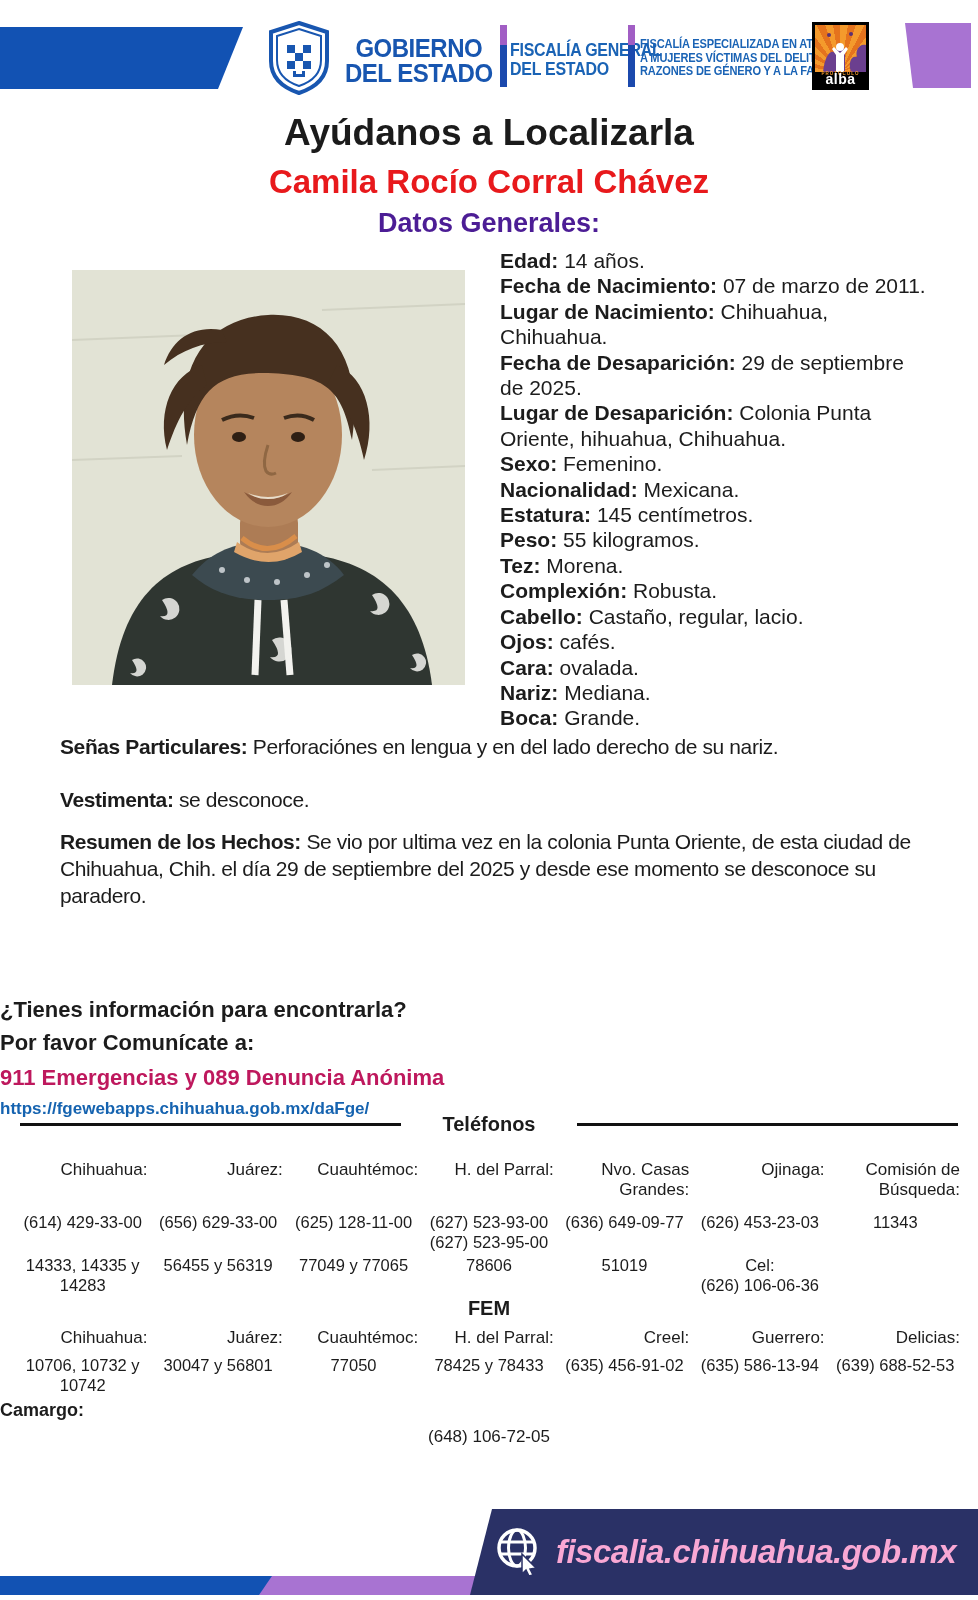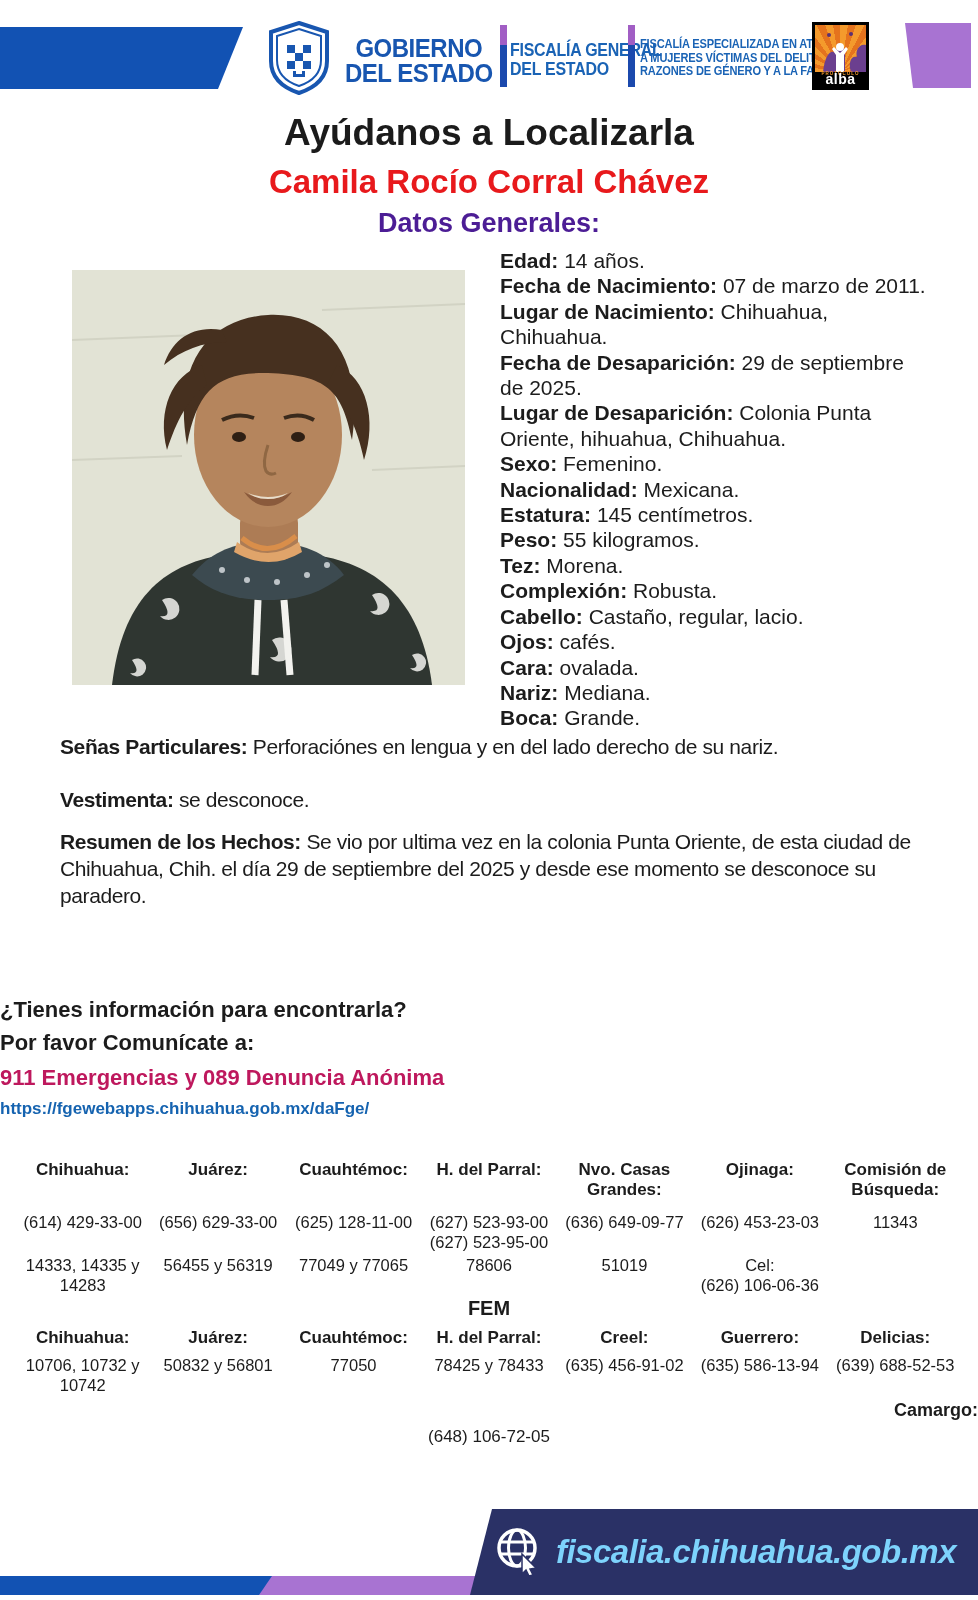--- a/index.html
+++ b/index.html
@@ -59,40 +59,40 @@
   .contact .emerg{font-size:22px;font-weight:bold;color:#be185d;margin-top:9px;}
   .contact .url{font-size:17px;font-weight:bold;color:#1563b0;margin-top:8px;display:inline-block;text-decoration:none;}
   .contact .url-wrap{margin-top:0;}
 
   
   .tel-head{position:absolute;left:20px;top:1113px;width:938px;display:flex;align-items:center;}
   .tel-head .line{flex:1;border-top:3px solid #111;}
   .tel-head .lbl{margin:0 42px;font-size:20px;font-weight:bold;}
   .grid{position:absolute;left:18px;width:942px;display:grid;
     grid-template-columns:repeat(7,1fr);column-gap:6px;text-align:center;}
-  .grid .hc{font-size:17px;font-weight:bold;white-space:pre-line;line-height:20px;}
+  .grid .hc{font-size:17px;font-weight:normal;white-space:pre-line;line-height:20px;text-align:right;}
   .grid .vc{font-size:16.5px;white-space:pre-line;line-height:20px;}
   .g-head1{top:1160px;}
   .g-row1{top:1212px;}
   .g-row2{top:1255px;}
   .fem-title{position:absolute;left:0;top:1297px;width:100%;text-align:center;font-size:20px;font-weight:bold;}
   .g-head2{top:1328px;}
   .g-row3{top:1355px;}
-  .camargo-lbl{position:absolute;left:0;top:1400px;width:100%;text-align:right;font-size:18px;font-weight:bold;}
+  .camargo-lbl{position:absolute;left:0;top:1400px;width:100%;text-align:left;font-size:18px;font-weight:bold;}
   .camargo-val{position:absolute;left:0;top:1427px;width:100%;text-align:center;font-size:17px;}
 
   
   .foot-blue{position:absolute;left:0;bottom:5px;width:273px;height:19px;background:#1252b3;
     clip-path:polygon(0 0,100% 0,calc(100% - 13px) 100%,0 100%);z-index:1;}
   .foot-purple{position:absolute;left:259px;bottom:5px;width:238px;height:19px;background:#a873d2;
     clip-path:polygon(13px 0,100% 0,calc(100% - 13px) 100%,0 100%);z-index:1;}
   .foot-navy{position:absolute;right:0;bottom:5px;width:508px;height:86px;background:#2a3166;
     clip-path:polygon(22px 0,100% 0,100% 100%,0 100%);z-index:2;
     display:flex;align-items:center;justify-content:center;gap:12px;}
-  .foot-url{color:#7dd3fc;font-size:33px;font-weight:bold;font-style:italic;letter-spacing:-.5px;text-decoration:none;}
+  .foot-url{color:#f9a8d4;font-size:33px;font-weight:bold;font-style:italic;letter-spacing:-.5px;text-decoration:none;}
 </style>
 </head>
 <body>
 
 <div class="page">
 
   <div class="hdr-left-bar"></div>
 
   <div class="shield">
     <svg width="64" height="74" viewBox="0 0 64 74">
@@ -235,20 +235,25 @@
 
   <div class="contact">
     <div class="q">¿Tienes información para encontrarla?</div>
     <div class="r">Por favor Comunícate a:</div>
     <div class="emerg">911 Emergencias y 089 Denuncia Anónima</div>
     <div class="url-wrap">
       <a class="url" href="#">https://fgewebapps.chihuahua.gob.mx/daFge/</a>
     </div>
   </div>
 
+  <div class="tel-head">
+    <div class="line"></div>
+    <div class="lbl">Teléfonos</div>
+    <div class="line"></div>
+  </div>
 
   <div class="grid g-head1">
     <div class="hc">Chihuahua:</div>
     <div class="hc">Juárez:</div>
     <div class="hc">Cuauhtémoc:</div>
     <div class="hc">H. del Parral:</div>
     <div class="hc">Nvo. Casas
 Grandes:</div>
     <div class="hc">Ojinaga:</div>
     <div class="hc">Comisión de
@@ -286,21 +291,21 @@
     <div class="hc">Cuauhtémoc:</div>
     <div class="hc">H. del Parral:</div>
     <div class="hc">Creel:</div>
     <div class="hc">Guerrero:</div>
     <div class="hc">Delicias:</div>
   </div>
 
   <div class="grid g-row3">
     <div class="vc">10706, 10732 y
 10742</div>
-    <div class="vc">50832 y 56801</div>
+    <div class="vc">30047 y 56801</div>
     <div class="vc">77050</div>
     <div class="vc">78425 y 78433</div>
     <div class="vc">(635) 456-91-02</div>
     <div class="vc">(635) 586-13-94</div>
     <div class="vc">(639) 688-52-53</div>
   </div>
 
   <div class="camargo-lbl">Camargo:</div>
   <div class="camargo-val">(648) 106-72-05</div>
 

